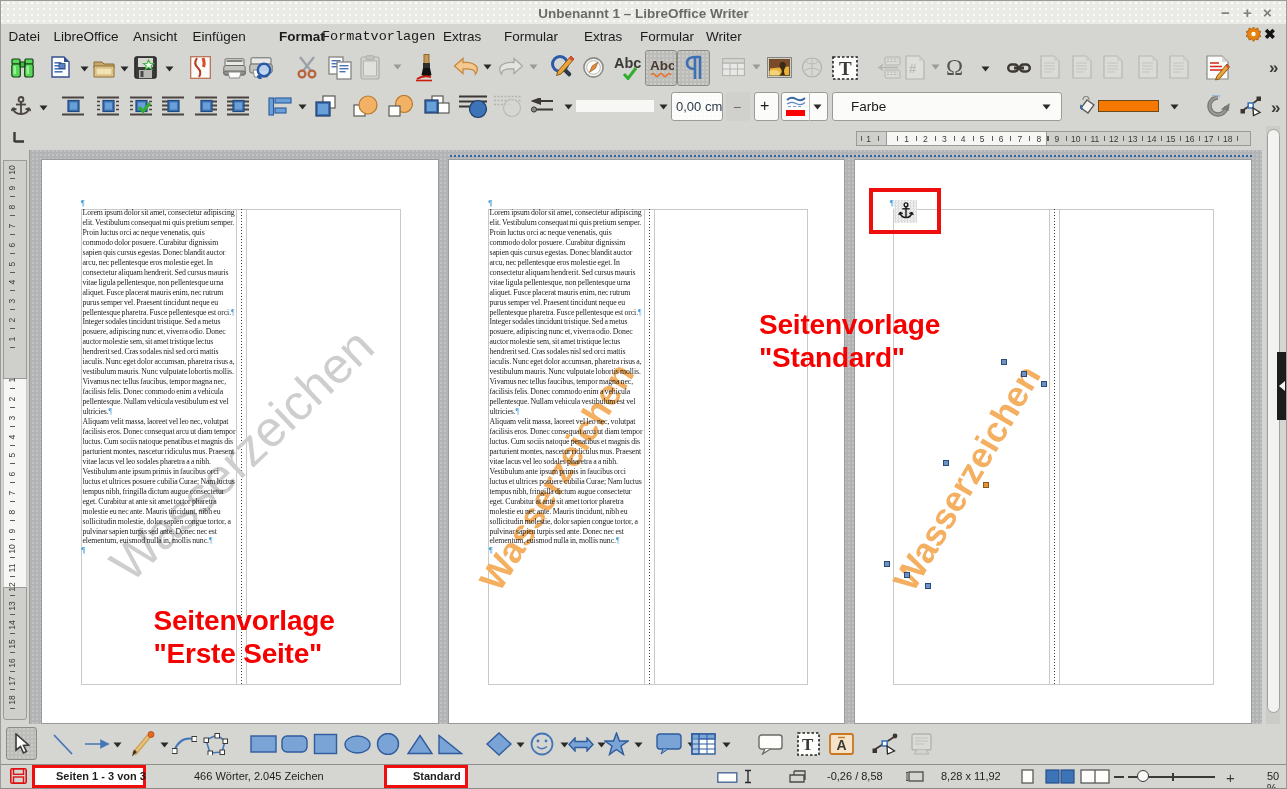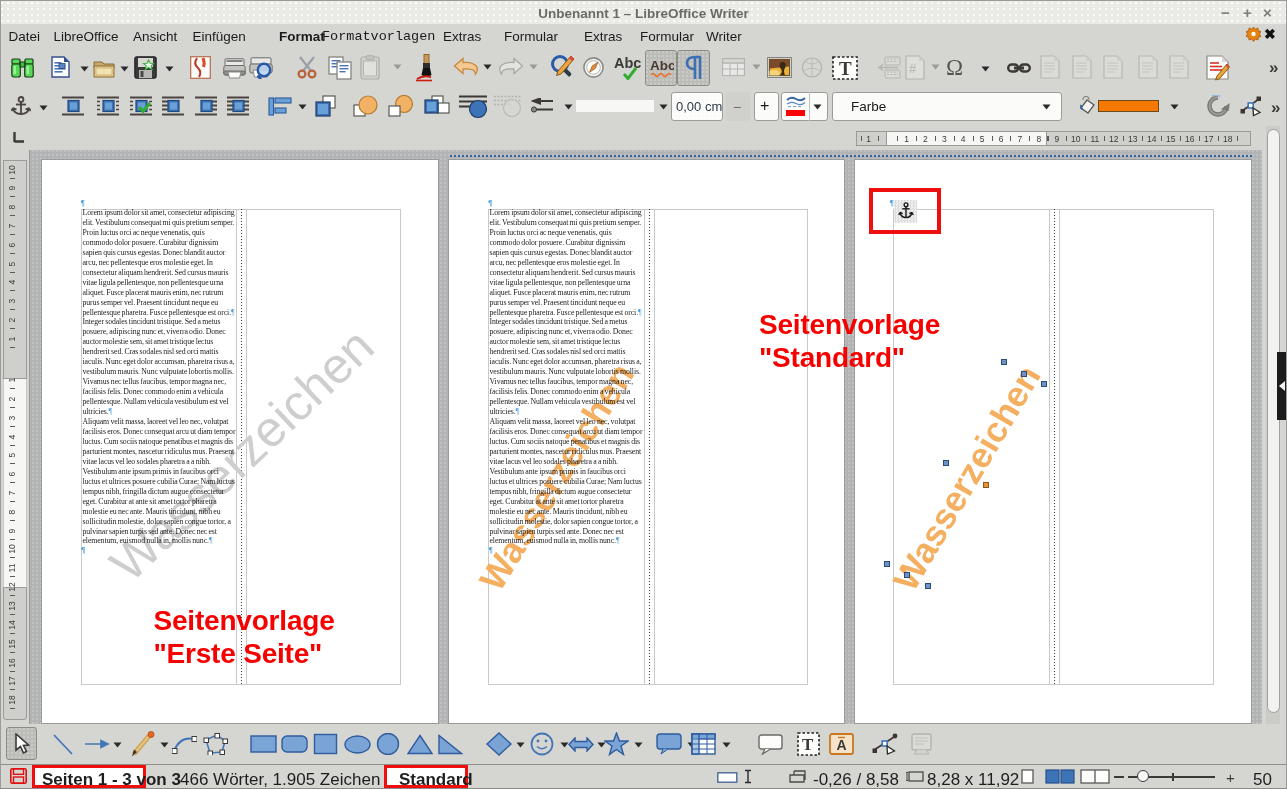--- a/index.html
+++ b/index.html
@@ -17,21 +17,21 @@
 .page{background:#fff;border:1px solid #9a9a9a;}
 .frameline{position:absolute;background:#c9c9c9;}
 .dotv{position:absolute;width:1px;background-image:repeating-linear-gradient(to bottom,#3c3c3c 0 1px,transparent 1px 3px);}
 .bodytext{position:absolute;font-family:"Liberation Serif",serif;font-size:7.8px;line-height:9.95px;color:#1c1c1e;text-align:left;letter-spacing:-0.1px;word-spacing:-0.5px;}
 .pilcrow{position:absolute;color:#4aa0dc;font-family:"Liberation Serif",serif;font-size:8px;font-weight:bold;}
 .pp{color:#4aa0dc;}
 .wm{position:absolute;font-family:"Liberation Sans",sans-serif;white-space:nowrap;}
 .redtxt{position:absolute;color:#f70000;font-weight:bold;font-size:28px;line-height:33px;white-space:nowrap;letter-spacing:-0.2px;}
 .handle{position:absolute;width:6px;height:6px;background:#6b93c8;border:1px solid #2a4a78;}
 .statusbar{left:0;top:764px;width:1287px;height:25px;background:#d5d5d2;border-top:1px solid #8e8e8a;}
-.sbtext{position:absolute;font-size:17px;color:#1e1e1e;}
+.sbtext{position:absolute;font-size:11px;color:#1e1e1e;margin-left:14px;}
 .redbox{position:absolute;border:3px solid #ee0e0e;background:#fff;}
 .tbtn-pressed{position:absolute;background-color:#bcbcb8;background-image:radial-gradient(circle at 1px 1px,#cacac6 0.8px,transparent 1px);background-size:4px 4px;border:1px solid #8b8b87;border-radius:3px;}
 .combo{position:absolute;background:#fbfbfa;border:1px solid #9b9b97;border-radius:3px;}
 </style></head><body>
 <div id="app">
 <div class="abs titlebar"></div>
 <div class="abs titletext">Unbenannt 1 – LibreOffice Writer</div>
 <div class="abs winbtn" style="left:1221px;">−</div>
 <div class="abs winbtn" style="left:1243px;">+</div>
 <div class="abs winbtn" style="left:1263px;">×</div>
@@ -736,21 +736,21 @@
       </g>
     </svg>
 <div class="abs statusbar"></div>
 <svg class="abs" style="left:10px;top:768px" width="17" height="16" viewBox="0 0 17 16">
       <rect x="0.8" y="0.8" width="15.4" height="14.4" rx="1.5" fill="none" stroke="#e01010" stroke-width="1.6"></rect>
 <rect x="3.5" y="0.8" width="10" height="5.5" fill="none" stroke="#e01010" stroke-width="1.4"></rect>
 <rect x="3.5" y="9" width="10" height="6.2" fill="none" stroke="#e01010" stroke-width="1.4"></rect>
     </svg>
 <div class="redbox" style="left:32px;top:764.5px;width:114px;height:23px;"></div>
 <div class="sbtext" style="left:42px;top:770px;font-weight:bold;">Seiten 1 - 3 von 3</div>
-<div class="sbtext" style="left:180px;top:770px;">466 Wörter, 1.905 Zeichen</div>
+<div class="sbtext" style="left:180px;top:770px;">466 Wörter, 2.045 Zeichen</div>
 <div class="redbox" style="left:384px;top:764.5px;width:84px;height:23px;"></div>
 <div class="sbtext" style="left:399px;top:770px;font-weight:bold;">Standard</div>
 <svg class="abs" style="left:717px;top:772px" width="21" height="11" viewBox="0 0 21 11">
       <rect x="0.8" y="0.8" width="19" height="9.4" fill="#fdfdfc" stroke="#4a6a9a" stroke-width="1.4"></rect>
     </svg>
 <svg class="abs" style="left:744px;top:769px" width="8" height="15" viewBox="0 0 8 15">
       <path d="M1 1.5 h6 M4 1.5 v12 M1 13.5 h6" stroke="#2a2a2a" stroke-width="1.4" fill="none"></path>
     </svg>
 <svg class="abs" style="left:789px;top:770px" width="20" height="13" viewBox="0 0 20 13">
       <path d="M5 1 v4 h-4 M1 5 h14 v7 h-14 z M5 1 h11 v9" fill="none" stroke="#4a4a46" stroke-width="1.3"></path>

